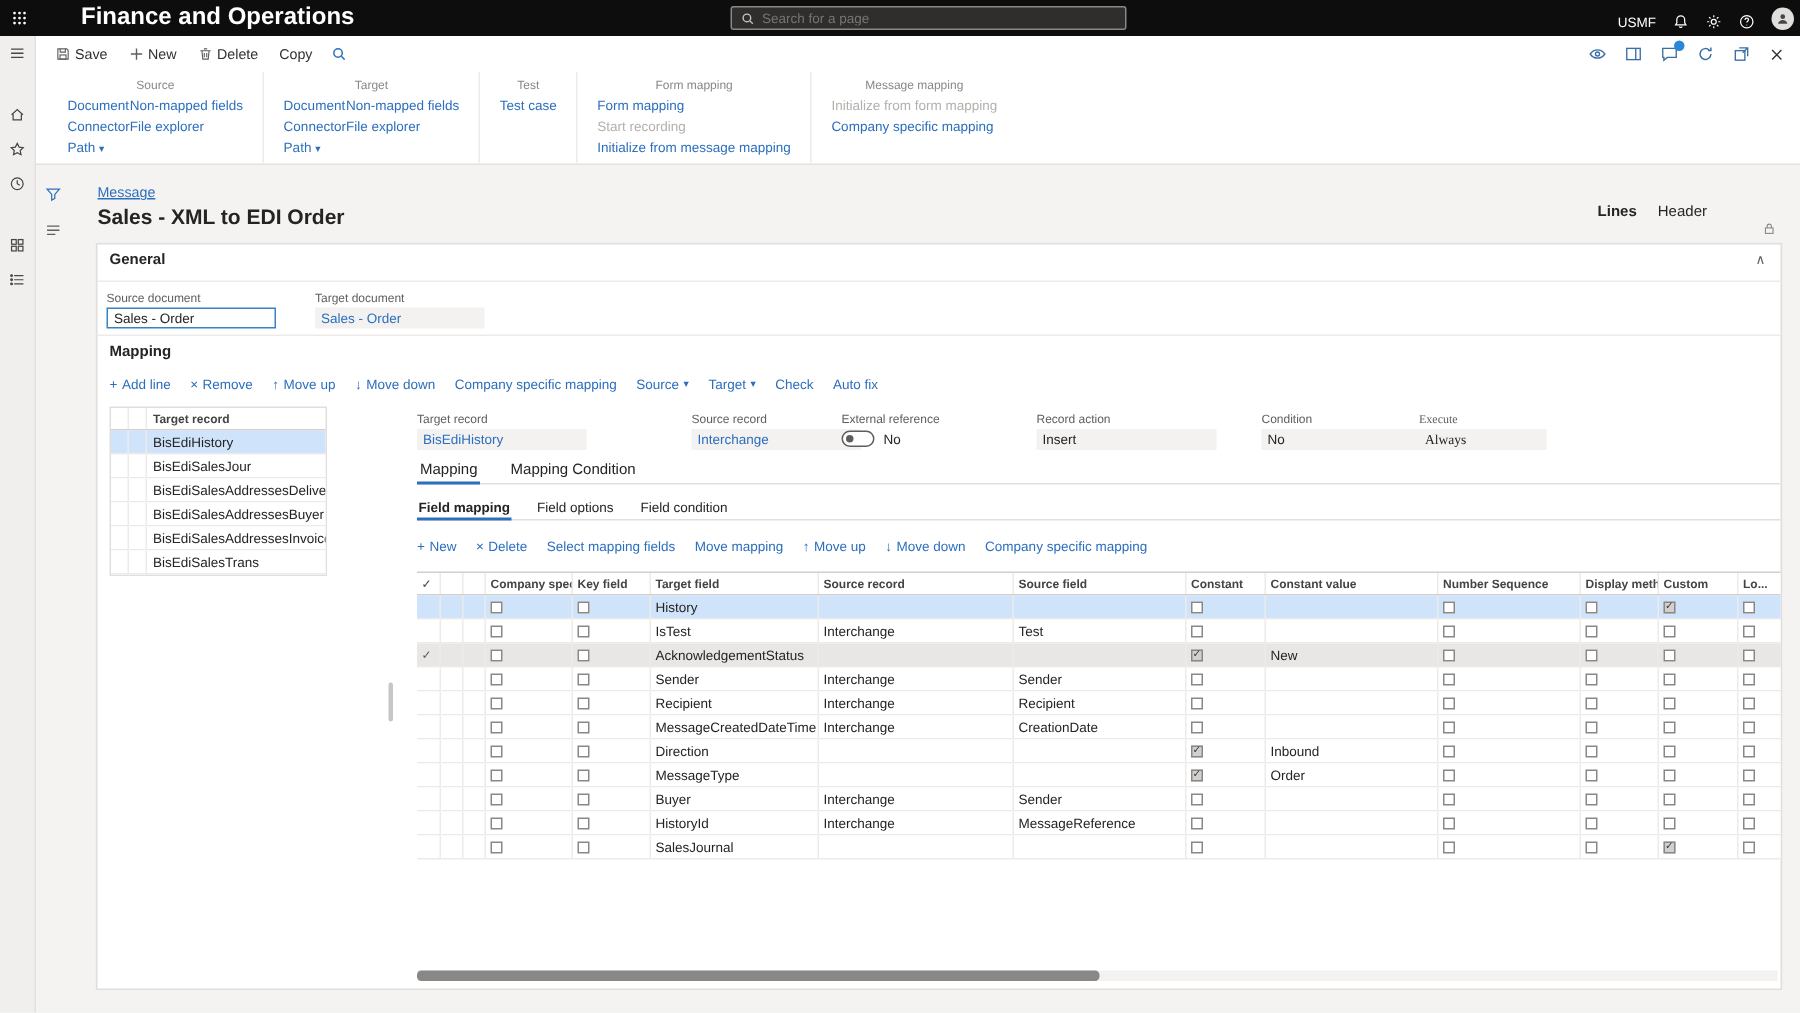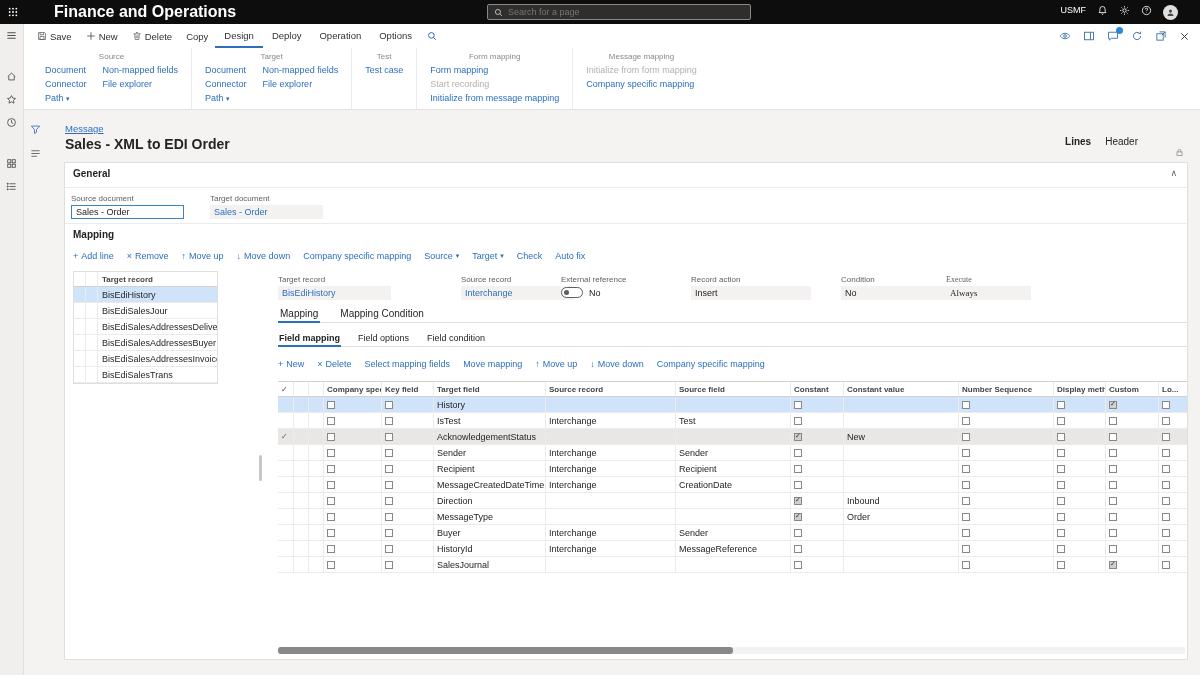--- a/index.html
+++ b/index.html
@@ -5,21 +5,21 @@
   * { margin:0; padding:0; box-sizing:border-box; }
   html,body { width:1200px; height:675px; overflow:hidden; font-family:"Liberation Sans","DejaVu Sans",sans-serif; background:#f2f1f0; }
   svg { display:block; }
 
   
   .topbar { position:absolute; top:0; left:0; width:1200px; height:24px; background:#0d0d0d; color:#fff; display:flex; align-items:center; z-index:30; }
   .tb-waffle { width:26px; display:flex; justify-content:center; cursor:pointer; color:#fff; }
   .tb-title { font-size:16px; font-weight:bold; white-space:nowrap;padding-left:28px; }
   .tb-search { position:absolute; left:470px; top:4px; width:264px; height:16px; background:#2f2e2d; border:1px solid #8a8886; border-radius:2px; display:flex; align-items:center; gap:5px; padding:0 6px; color:#c8c6c4;margin-left:17px; }
   .tb-search input { background:transparent; border:none; outline:none; color:#c8c6c4; font-size:9px; width:100%; font-family:inherit; }
-  .tb-right { margin-left:auto; display:flex; align-items:flex-start; gap:11px; padding-right:22px; font-size:9px; }
+  .tb-right { margin-left:auto; display:flex; align-items:flex-end; gap:11px; padding-right:4px; font-size:9px; }
   .tb-ic { color:#fff; cursor:pointer; display:flex; }
   .tb-avatar { width:15px; height:15px; border-radius:50%; background:#e1dfdd; display:flex; align-items:center; justify-content:center; color:#484644; }
 
   
   .rail { position:absolute; top:24px; left:0; width:24px; height:651px; background:#f0efee; border-right:1px solid #e3e1df; display:flex; flex-direction:column; align-items:center; padding-top:6px; gap:12px; z-index:20; color:#484644; }
   .rail .ric { cursor:pointer; display:flex; }
   .rail .gap { height:6px; }
 
   
   .actionbar { position:absolute; top:24px; left:24px; right:0; height:24px; background:#fff; display:flex; align-items:center; padding-left:6px; z-index:10; }
@@ -30,21 +30,21 @@
   .ab-tab.active { border-bottom:2px solid #2c6fbd; }
   .ab-search { margin-left:6px; color:#2c6fbd; cursor:pointer; display:flex; }
   .ab-right { margin-left:auto; display:flex; align-items:center; gap:12px; padding-right:10px; color:#3b6ea5; }
   .ab-right .ic { cursor:pointer; display:flex; position:relative; }
   .badge-dot { position:absolute; top:-3px; right:-4px; width:7px; height:7px; border-radius:50%; background:#2b88d8; }
 
   
   .ribbon { position:absolute; top:48px; left:24px; right:0; height:62px; background:#fff; border-bottom:1px solid #e3e1df; display:flex; padding-left:8px; z-index:10; }
   .rgroup { padding:4px 13px 0 13px; border-right:1px solid #edebe9; }
   .rgroup-title { font-size:8px; color:#8a8886; text-align:center; margin-bottom:4px; white-space:nowrap; }
-  .rcols { display:flex; gap:16px;justify-content:center; }
+  .rcols { display:flex; gap:0;justify-content:center; }
   .rcol { display:flex; flex-direction:column; gap:3px; }
   .rlink { font-size:9px; color:#2c6fbd; white-space:nowrap; line-height:11px; cursor:pointer; }
   .rlink.disabled { color:#b3b0ad; cursor:default; }
   .rcaret { font-size:7px; }
 
   
   .pagearea { position:absolute; top:110px; left:24px; right:0; bottom:0; background:#f4f3f2; }
   .stripicons { position:absolute; left:6px; top:14px; display:flex; flex-direction:column; gap:13px; }
   .stripicons .ric { cursor:pointer; display:flex; }
   .breadcrumb { position:absolute; left:41px; top:13px; font-size:9.5px; color:#2c6fbd; cursor:pointer;text-decoration:underline; }
@@ -232,34 +232,20 @@
       <svg width="10" height="10" viewBox="0 0 16 16" fill="none" stroke="currentColor" stroke-width="1.2">
           <path d="M2.5 4.5h11M6.2 2.5h3.6M4.2 4.5l.9 9h5.8l.9-9M6.7 7v4.5M9.3 7v4.5"></path>
         </svg>
     </span>
     <span>Delete</span>
   </span>
   <span class="ab-btn">
     <span>Copy</span>
   </span>
 
-  <div class="ab-tabs">
-      <div class="ab-tab active">
-        <span>Design</span>
-      </div>
-      <div class="ab-tab">
-        <span>Deploy</span>
-      </div>
-      <div class="ab-tab">
-        <span>Operation</span>
-      </div>
-      <div class="ab-tab">
-        <span>Options</span>
-      </div>
-    </div>
 
   <span class="ab-search">
     <svg width="10" height="10" viewBox="0 0 16 16" fill="none" stroke="currentColor" stroke-width="1.6">
         <circle cx="7" cy="7" r="4.5"></circle>
         <path d="M10.5 10.5L14 14"></path>
       </svg>
   </span>
 
   <div class="ab-right">
     <span class="ic">

